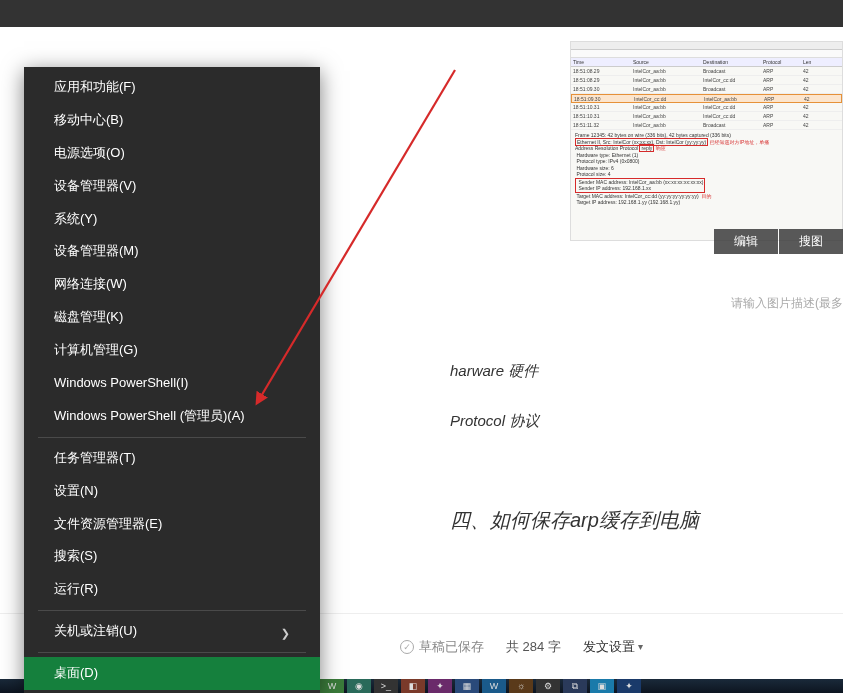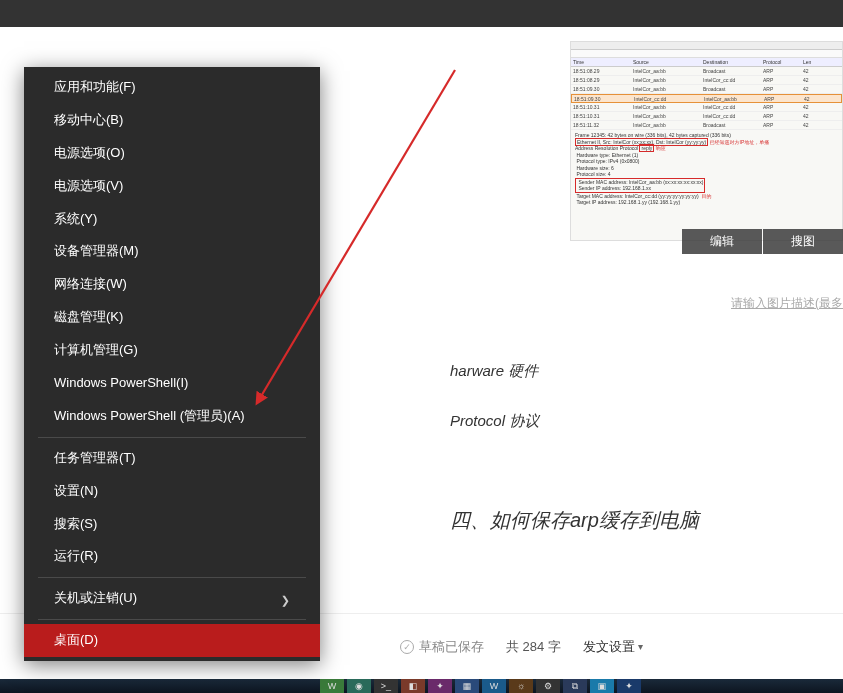--- a/index.html
+++ b/index.html
@@ -53,30 +53,29 @@
   .thumb-overlay {
     position:absolute;
     right:0;
     top: 202px;
     display:flex;
     font-size:12px;
     color:#fff;
   }
   .thumb-overlay div {
     background: rgba(60,60,60,0.85);
-    padding:4px 28px;
+    padding:4px 20px;
   }
   .thumb-overlay .sep { width:1px; background:rgba(255,255,255,0.3); padding:0; }
   .caption-hint {
     position:absolute;
     top: 268px;
     right: 0;
     font-size:12px;
     color:#aaa;
-    text-decoration:underline;
   }
   .body-text {
     position:absolute;
     left: 130px;
     font-size: 15px;
     color:#333;
     font-style:italic;
   }
   .txt1 { top: 335px; }
   .txt2 { top: 385px; }
@@ -139,21 +138,21 @@
     padding: 4px 0;
     box-shadow: 0 4px 20px rgba(0,0,0,0.5);
   }
   .winx-item {
     padding: 8px 30px;
     display:flex;
     align-items:flex-end;
     justify-content:space-between;
     line-height:1.3;
   }
-  .winx-item.highlight { background:#b91c1c; }
+  .winx-item.highlight { background:#15803d; }
   .winx-sep { height:1px; background:#4a4a4a; margin:4px 14px; }
   .winx-arrow { color:#ccc; font-size:11px; }
 
   
   .arrow-svg {
     position:absolute;
     top:60px; left:240px;
     width:230px; height:360px;
     pointer-events:none;
   }
@@ -281,21 +280,21 @@
       <div class="winx-item">
         <span>应用和功能(F)</span>
       </div>
       <div class="winx-item">
         <span>移动中心(B)</span>
       </div>
       <div class="winx-item">
         <span>电源选项(O)</span>
       </div>
       <div class="winx-item">
-        <span>电源选项(V)</span>
+        <span>设备管理器(V)</span>
       </div>
       <div class="winx-item">
         <span>系统(Y)</span>
       </div>
       <div class="winx-item">
         <span>设备管理器(M)</span>
       </div>
       <div class="winx-item">
         <span>网络连接(W)</span>
       </div>
@@ -312,20 +311,23 @@
         <span>Windows PowerShell (管理员)(A)</span>
       </div>
     </div>
   <div class="winx-sep"></div>
   <div id="g2">
       <div class="winx-item">
         <span>任务管理器(T)</span>
       </div>
       <div class="winx-item">
         <span>设置(N)</span>
+      </div>
+      <div class="winx-item">
+        <span>文件资源管理器(E)</span>
       </div>
       <div class="winx-item">
         <span>搜索(S)</span>
       </div>
       <div class="winx-item">
         <span>运行(R)</span>
       </div>
     </div>
   <div class="winx-sep"></div>
   <div id="g3">

